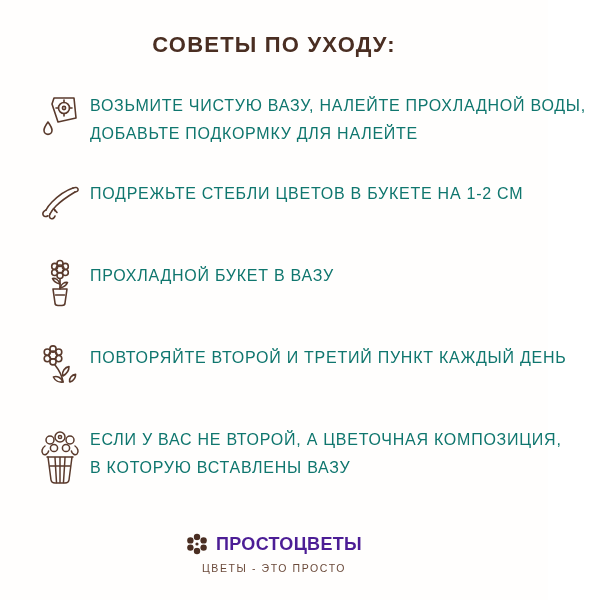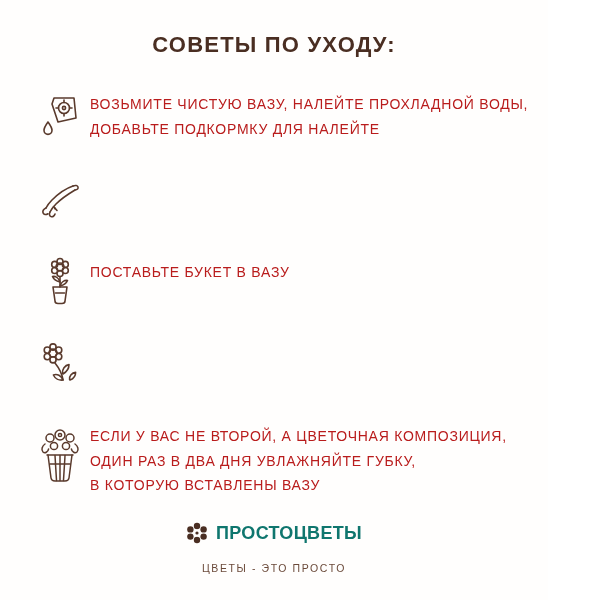--- a/index.html
+++ b/index.html
@@ -43,24 +43,24 @@
     flex: 0 0 60px;
     width: 60px;
     height: 56px;
     display: flex;
     align-items: center;
     justify-content: center;
   }
   .tip .text {
     flex: 1;
     padding-top: 6px;
-    font-size: 14px;
+    font-size: 16px;
     line-height: 1.75;
     letter-spacing: 0.75px;
-    color: #b91c1c;
+    color: #0f766e;
   }
   .tip .text .line {
     display: block;
     white-space: nowrap;
   }
   .tip-1 .icon { height: 60px; }
   .tip-5 .icon { height: 74px; }
 
   .footer {
     position: absolute;
@@ -72,24 +72,24 @@
   .brand {
     display: flex;
     align-items: center;
     justify-content: center;
     gap: 8px;
   }
   .brand-name {
     font-size: 18px;
     font-weight: bold;
     letter-spacing: 0.3px;
-    color: #0f766e;
+    color: #4c1d95;
   }
   .brand-tag {
-    margin-top: 18px;
+    margin-top: 7px;
     font-size: 10.5px;
     letter-spacing: 1.6px;
     color: #6b4a3a;
   }
   svg { display: block; }
 </style>
 </head>
 <body>
 
 <div class="page">
@@ -121,20 +121,23 @@
       <span class="icon">
         <svg width="46" height="40" viewBox="0 0 46 40" fill="none" stroke="#5a3a2c" stroke-width="1.6" stroke-linecap="round" stroke-linejoin="round">
           <path d="M36 6 C30 8 22 13 15 20 C12 23 10 26 9 28"></path>
           <path d="M38 10 C33 13 25 18 19 24 C16 27 14 30 13 32"></path>
           <path d="M36 6 C38.5 5 40.5 5.5 41 7 C41.5 8.6 40.4 9.6 38 10"></path>
           <path d="M9 28 C7 29 5.5 31 6 32.8 C6.6 34.8 9 35 11 33.8"></path>
           <path d="M13 32 C12 34 12.4 36 14 36.6 C15.8 37.2 17.4 36 18 34"></path>
           <path d="M16.5 26.5 L20 30.5"></path>
           <circle cx="18" cy="28.5" r="1.1" fill="#5a3a2c" stroke="none"></circle>
         </svg>
+      </span>
+      <span class="text">
+        <span class="line">ПОДРЕЖЬТЕ СТЕБЛИ ЦВЕТОВ В БУКЕТЕ НА 1-2 СМ</span>
       </span>
     </div>
 
     <div class="tip tip-3">
       <span class="icon">
         <svg width="40" height="50" viewBox="0 0 40 50" fill="none" stroke="#5a3a2c" stroke-width="1.6" stroke-linecap="round" stroke-linejoin="round">
           <circle cx="20" cy="10" r="4"></circle>
           <circle cx="20" cy="4.5" r="3"></circle>
           <circle cx="25.3" cy="7.4" r="3"></circle>
           <circle cx="25.3" cy="13.5" r="3"></circle>
@@ -142,39 +145,42 @@
           <circle cx="14.7" cy="13.5" r="3"></circle>
           <circle cx="14.7" cy="7.4" r="3"></circle>
           <path d="M20 20 L20 30"></path>
           <path d="M20 25 C16 24 13.5 22 12.5 19.5 C15.6 19 18.8 21 20 25 Z"></path>
           <path d="M20 29 C24 28 26.5 26 27.5 23.5 C24.4 23 21.2 25 20 29 Z"></path>
           <path d="M13 30 L27 30 L25 44 C25 45.6 23.8 46.5 22 46.5 L18 46.5 C16.2 46.5 15 45.6 15 44 Z"></path>
           <path d="M15.5 36 L24.5 36"></path>
         </svg>
       </span>
       <span class="text">
-        <span class="line">ПОСТАВЬТЕ БУКЕТ В ВАЗУ</span>
+        <span class="line">ПРОХЛАДНОЙ БУКЕТ В ВАЗУ</span>
       </span>
     </div>
 
     <div class="tip tip-4">
       <span class="icon">
         <svg width="46" height="44" viewBox="0 0 46 44" fill="none" stroke="#5a3a2c" stroke-width="1.6" stroke-linecap="round" stroke-linejoin="round">
           <circle cx="16" cy="11" r="4"></circle>
           <circle cx="16" cy="5" r="3.1"></circle>
           <circle cx="21.7" cy="8.1" r="3.1"></circle>
           <circle cx="21.7" cy="14.6" r="3.1"></circle>
           <circle cx="16" cy="17.8" r="3.1"></circle>
           <circle cx="10.3" cy="14.6" r="3.1"></circle>
           <circle cx="10.3" cy="8.1" r="3.1"></circle>
           <path d="M18 21 C22 26 25 31 26 38"></path>
           <path d="M26 38 C22 38.6 18 36.5 16.4 33 C20 31.6 24.4 33.6 26 38 Z"></path>
           <path d="M26 32 C29.6 30 32 26.4 32 22.6 C28 23.2 24.8 27.2 25.6 31.6"></path>
           <path d="M33 38 C36.4 36.6 38.6 33.6 38.6 30.4 C35 30.8 32 34 32.6 37.6"></path>
         </svg>
+      </span>
+      <span class="text">
+        <span class="line">ПОВТОРЯЙТЕ ВТОРОЙ И ТРЕТИЙ ПУНКТ КАЖДЫЙ ДЕНЬ</span>
       </span>
     </div>
 
     <div class="tip tip-5">
       <span class="icon">
         <svg width="48" height="62" viewBox="0 0 48 62" fill="none" stroke="#5a3a2c" stroke-width="1.5" stroke-linecap="round" stroke-linejoin="round">
           <circle cx="24" cy="11" r="5"></circle>
           <circle cx="24" cy="11" r="1.6"></circle>
           <circle cx="14" cy="14" r="4"></circle>
           <circle cx="34" cy="14" r="4"></circle>
@@ -185,21 +191,20 @@
           <path d="M11 31 L37 31"></path>
           <path d="M12 31 L15 54 C15.3 56 16.8 57 19 57 L29 57 C31.2 57 32.7 56 33 54 L36 31"></path>
           <path d="M14 40 L34 40"></path>
           <path d="M19 31.5 L20.5 56.5"></path>
           <path d="M24 31.5 L24 56.5"></path>
           <path d="M29 31.5 L27.5 56.5"></path>
         </svg>
       </span>
       <span class="text">
         <span class="line">ЕСЛИ У ВАС НЕ ВТОРОЙ, А ЦВЕТОЧНАЯ КОМПОЗИЦИЯ,</span>
-        <span class="line">ОДИН РАЗ В ДВА ДНЯ УВЛАЖНЯЙТЕ ГУБКУ,</span>
         <span class="line">В КОТОРУЮ ВСТАВЛЕНЫ ВАЗУ</span>
       </span>
     </div>
 
   </div>
 
   <div class="footer">
     <div class="brand">
       <span>
         <svg width="22" height="22" viewBox="0 0 22 22" fill="#4a2e22">

